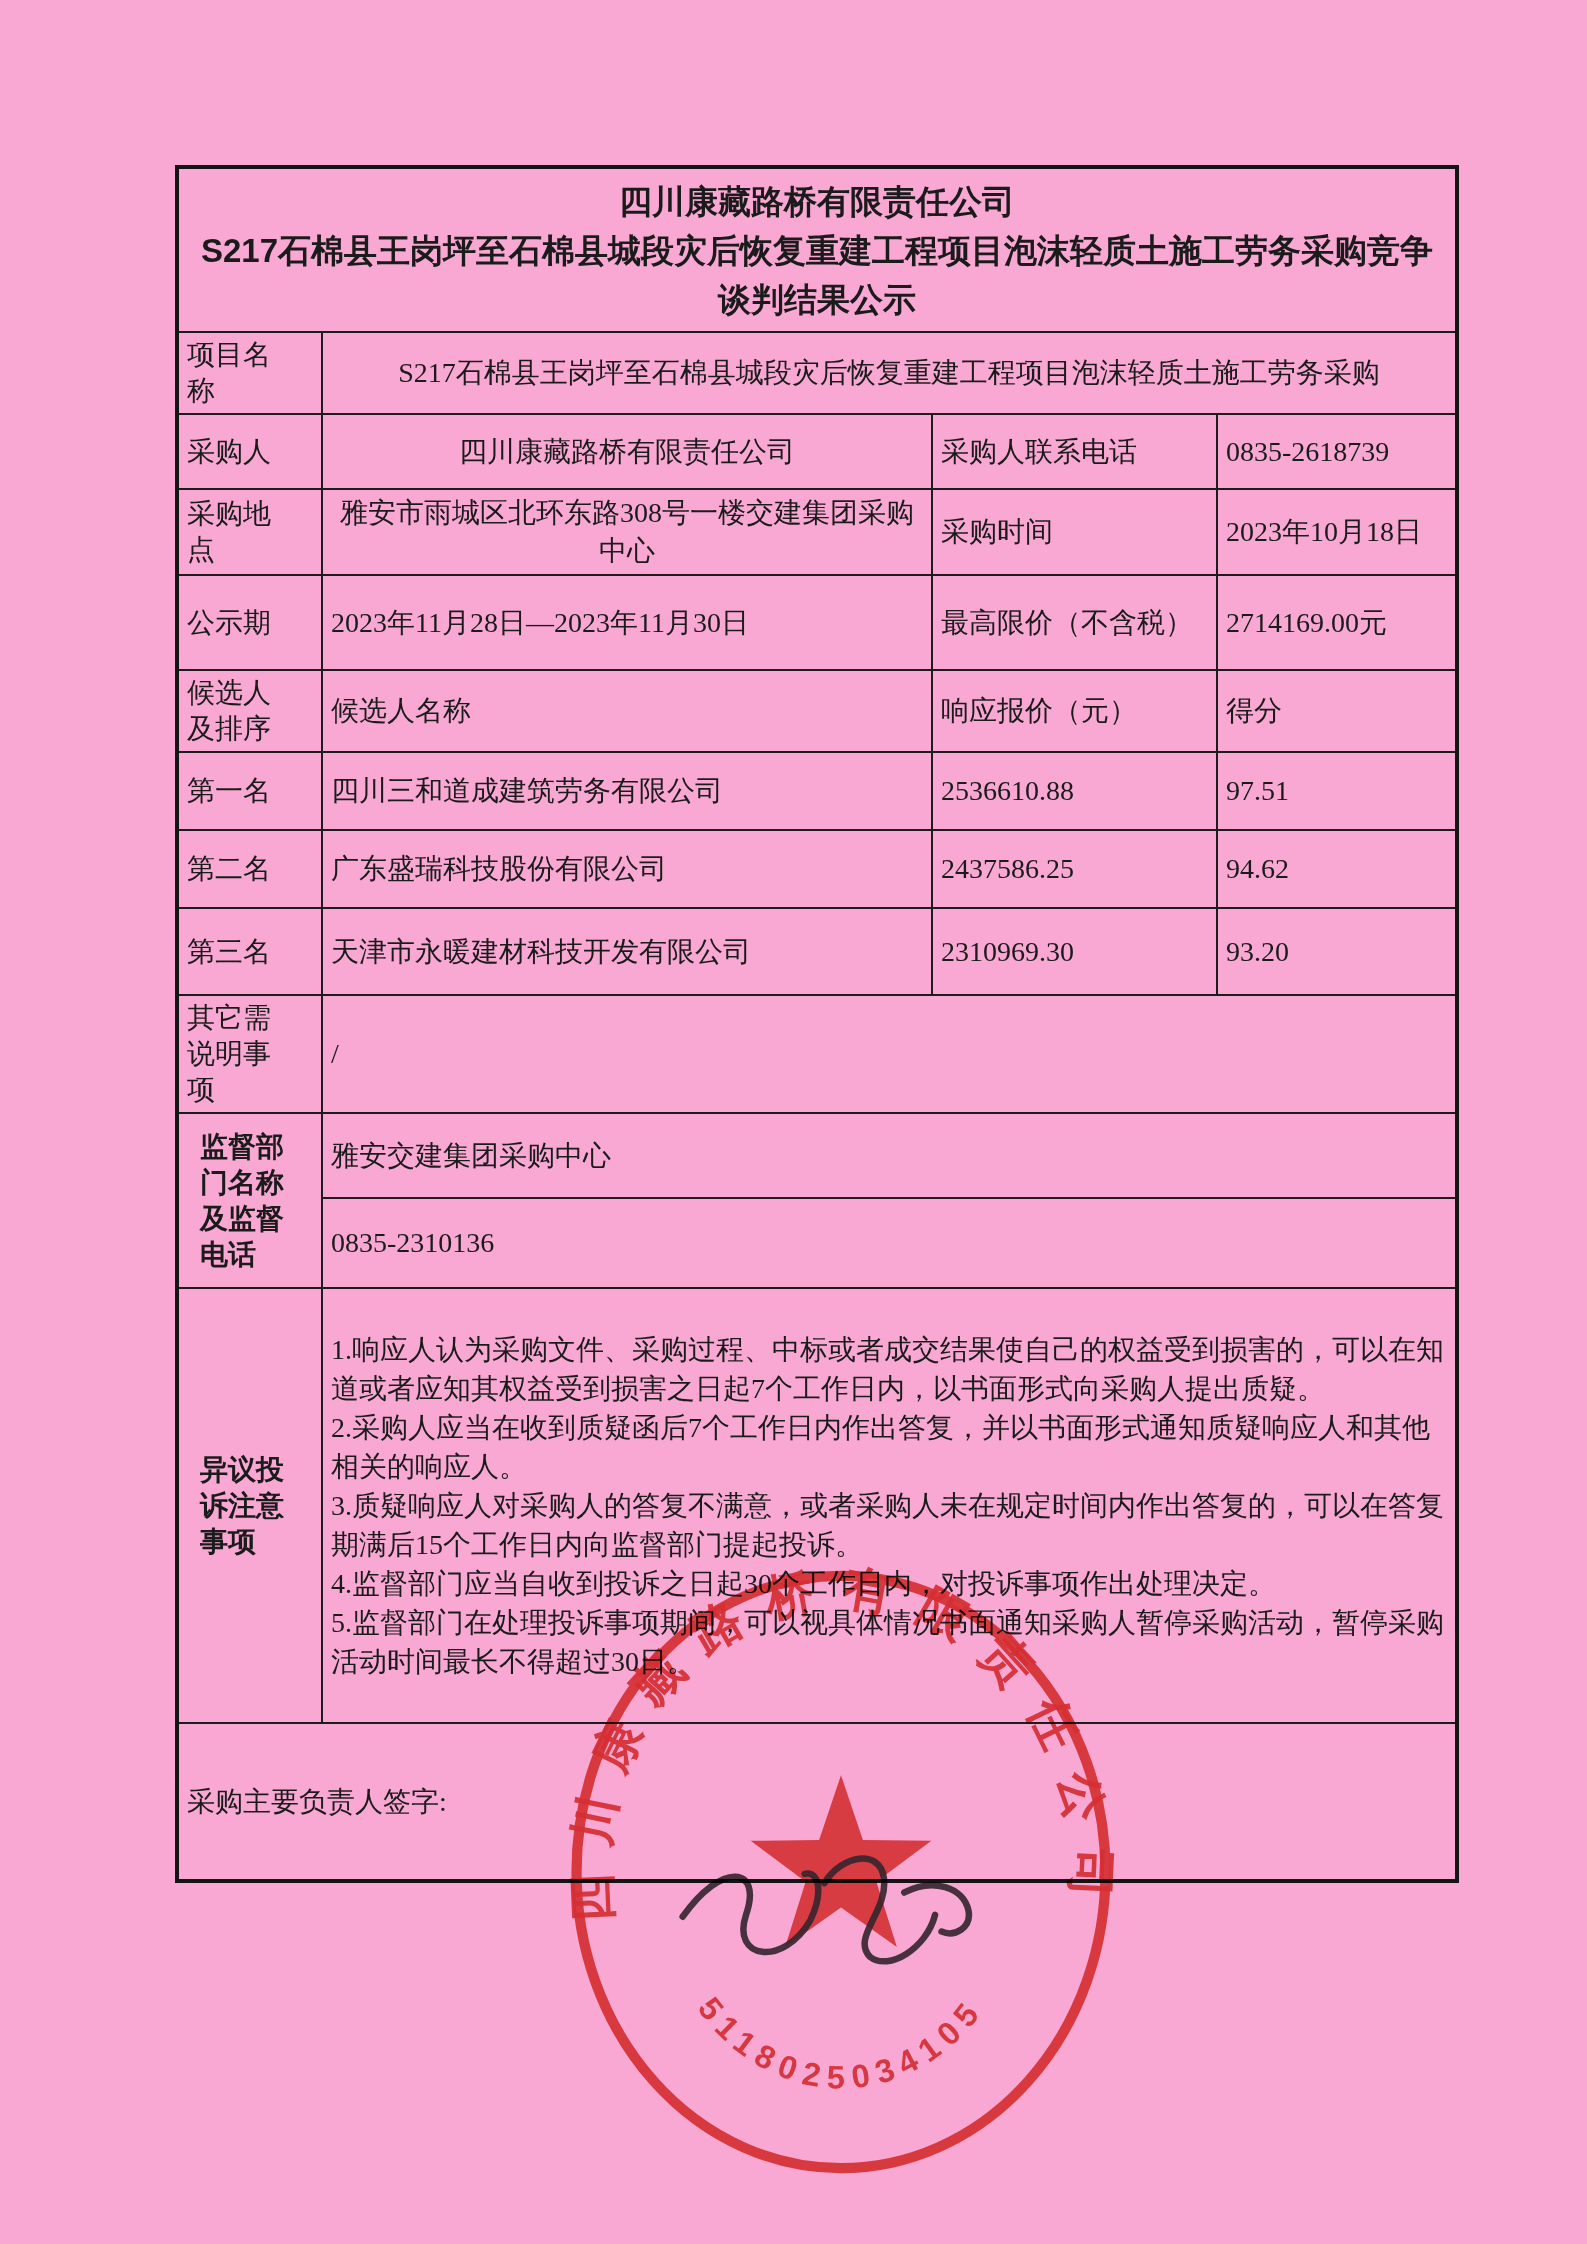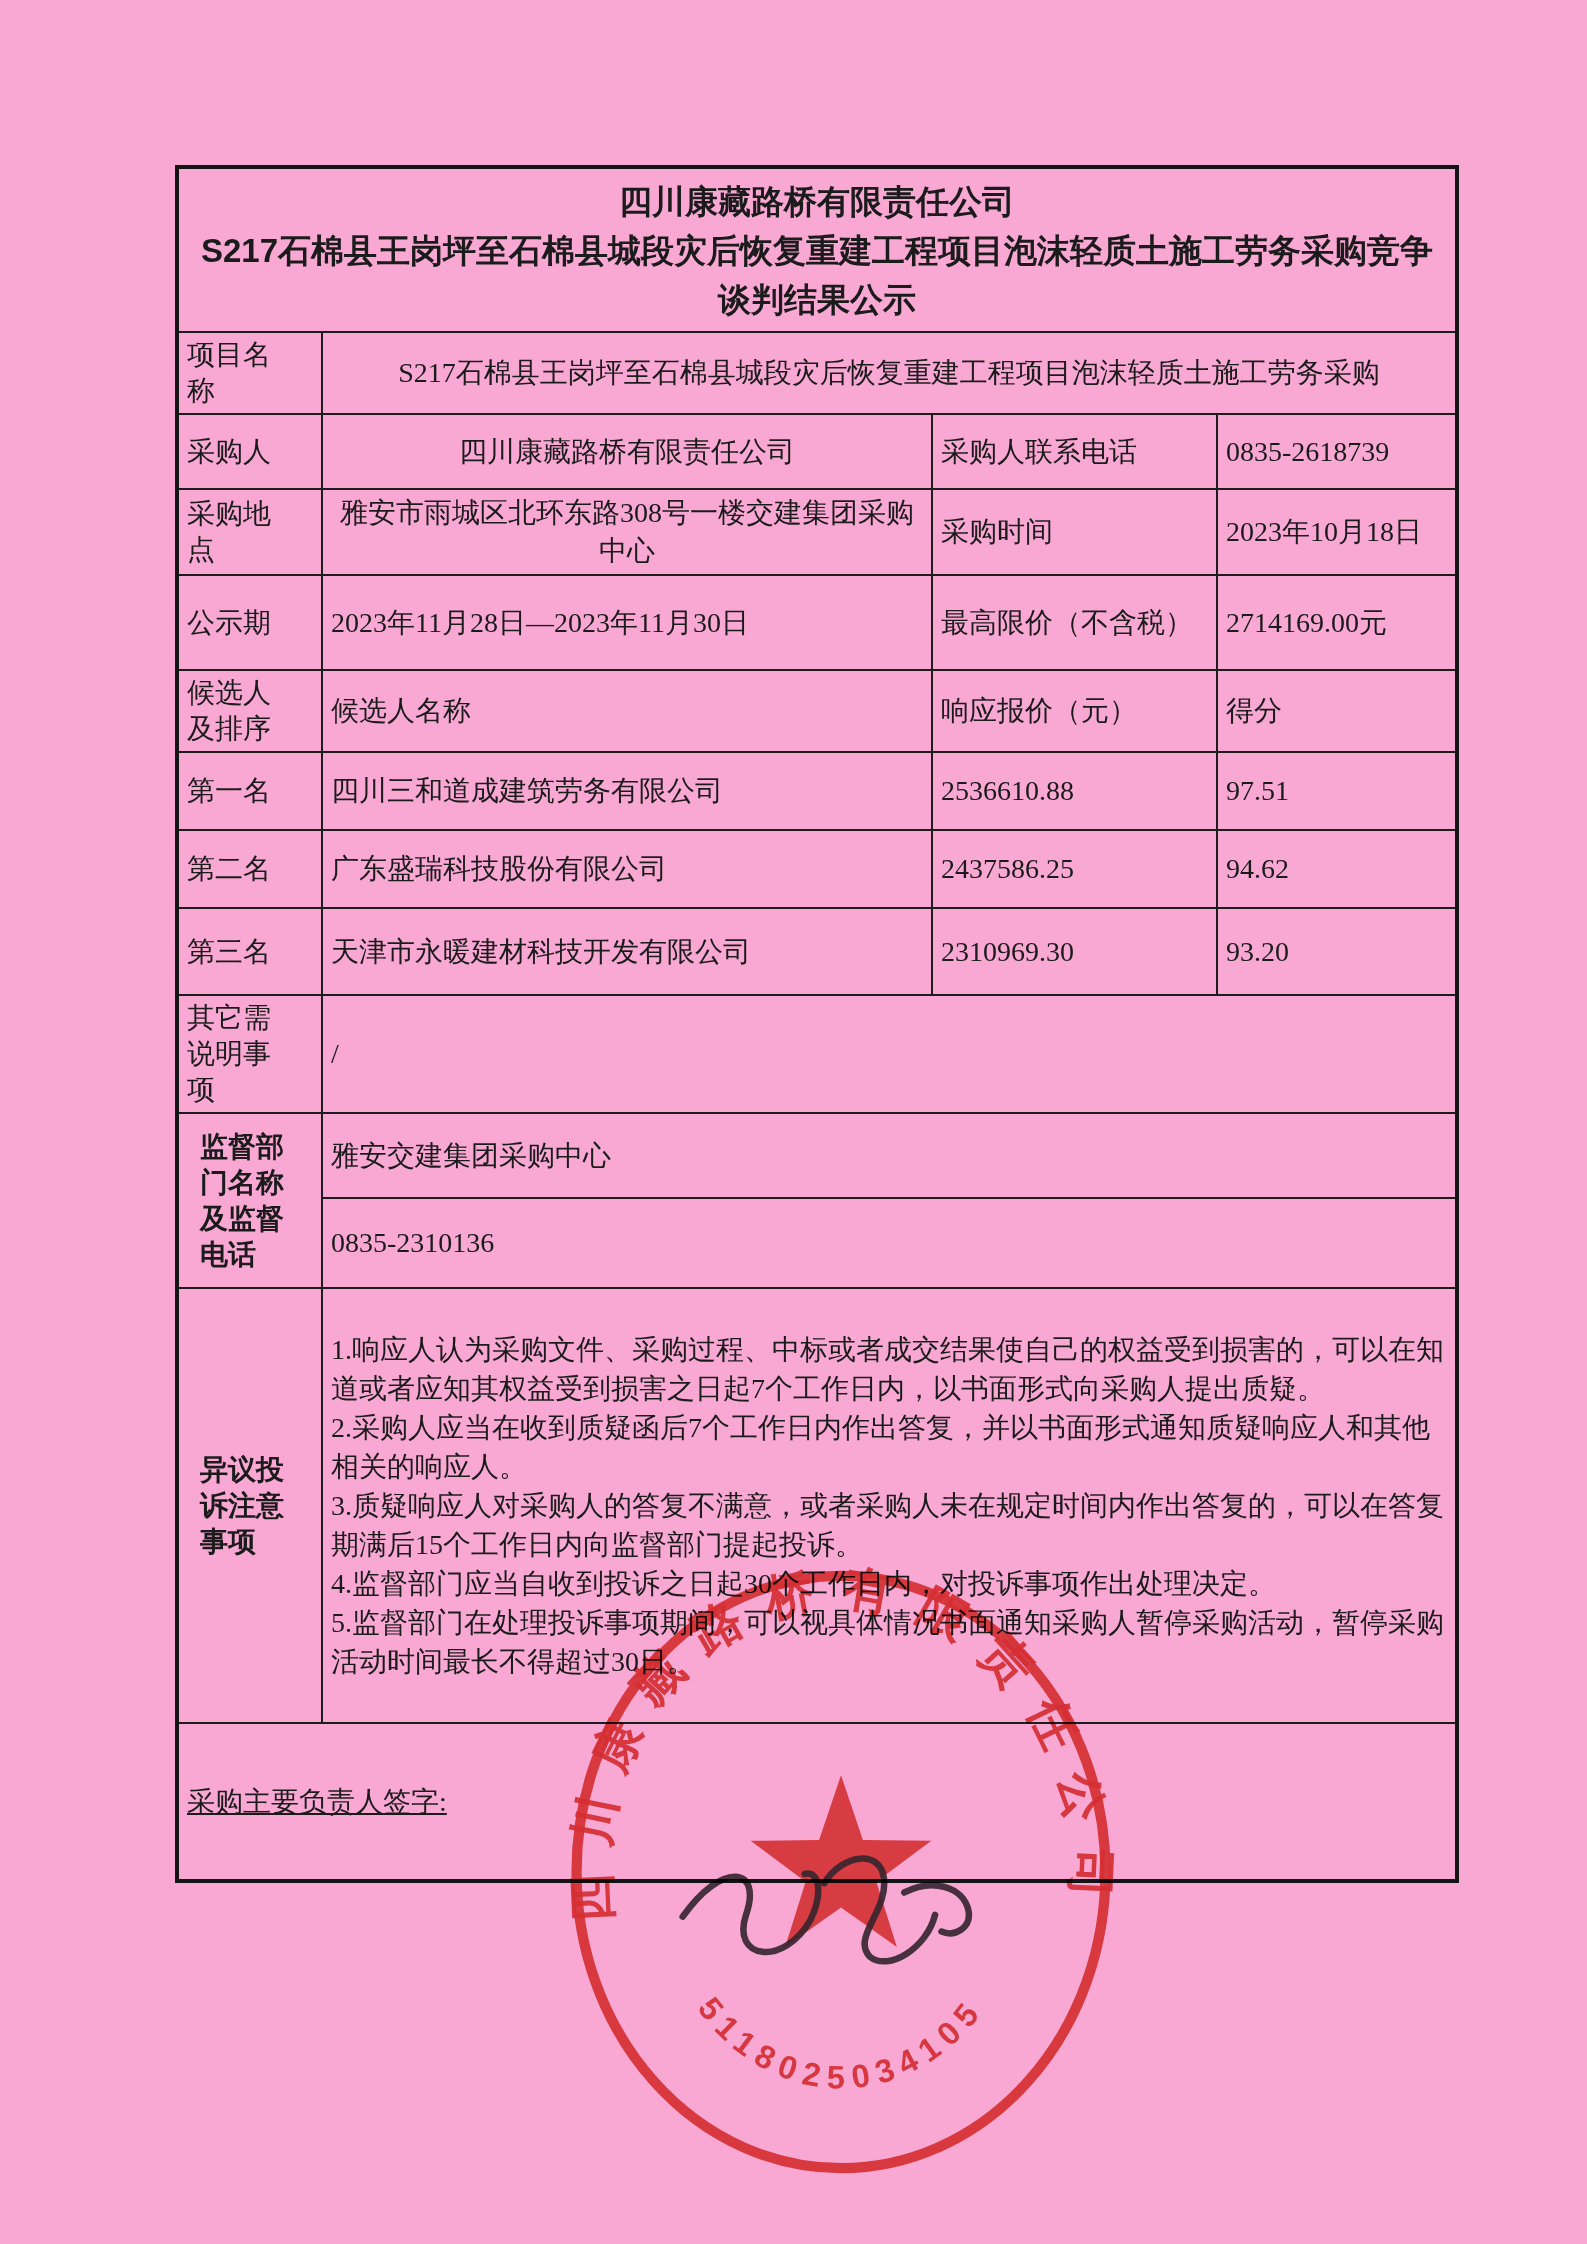--- a/index.html
+++ b/index.html
@@ -31,21 +31,21 @@
   .label-left span.lbl, .label-center span.lbl{
     display:inline-block;max-width:100px;text-align:left;
     line-height:36px;
   }
   .label-left{text-align:left;padding-left:8px;}
   .label-center{text-align:center;font-weight:bold;}
   .c-center{text-align:left;}
   .c-left{text-align:center;padding-left:12px;}
   .objection-cell{padding:14px 14px;}
   .objection-cell p{margin:0;line-height:39px;font-size:28px;text-align:left;}
-  .sig-cell{text-align:left;padding-left:8px;font-size:28px;text-decoration:underline;}
+  .sig-cell{text-align:left;padding-left:8px;font-size:28px;}
   .stamp{
     position:absolute;left:543px;top:1538px;width:596px;height:668px;
     mix-blend-mode:multiply;opacity:0.93;
     z-index:5;
   }
   .stamp svg{width:100%;height:100%;}
 </style>
 </head>
 <body>
 

